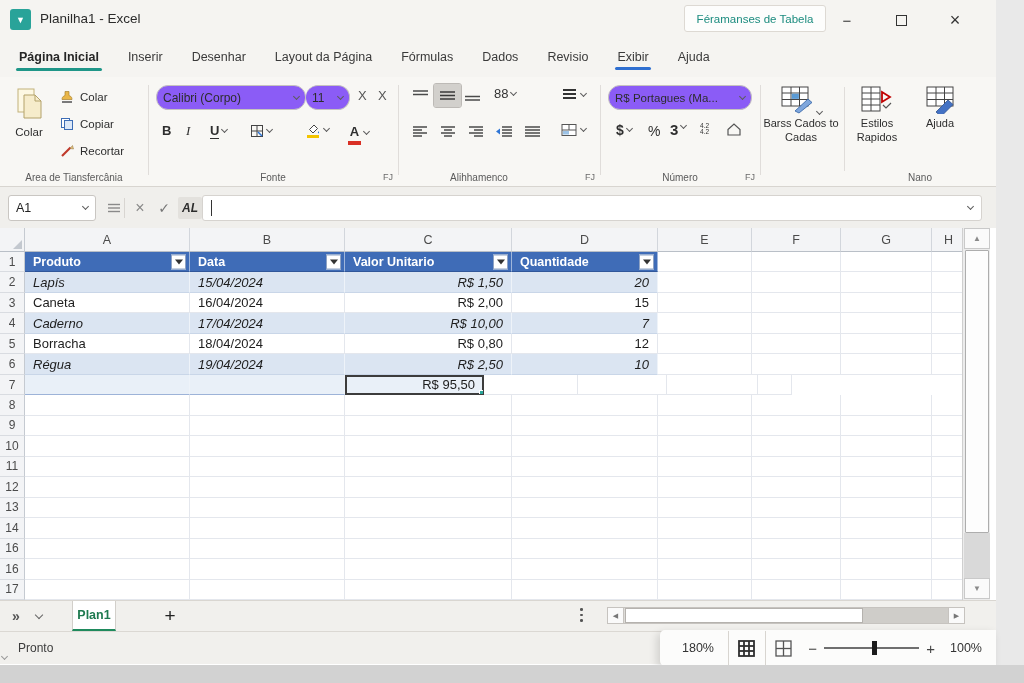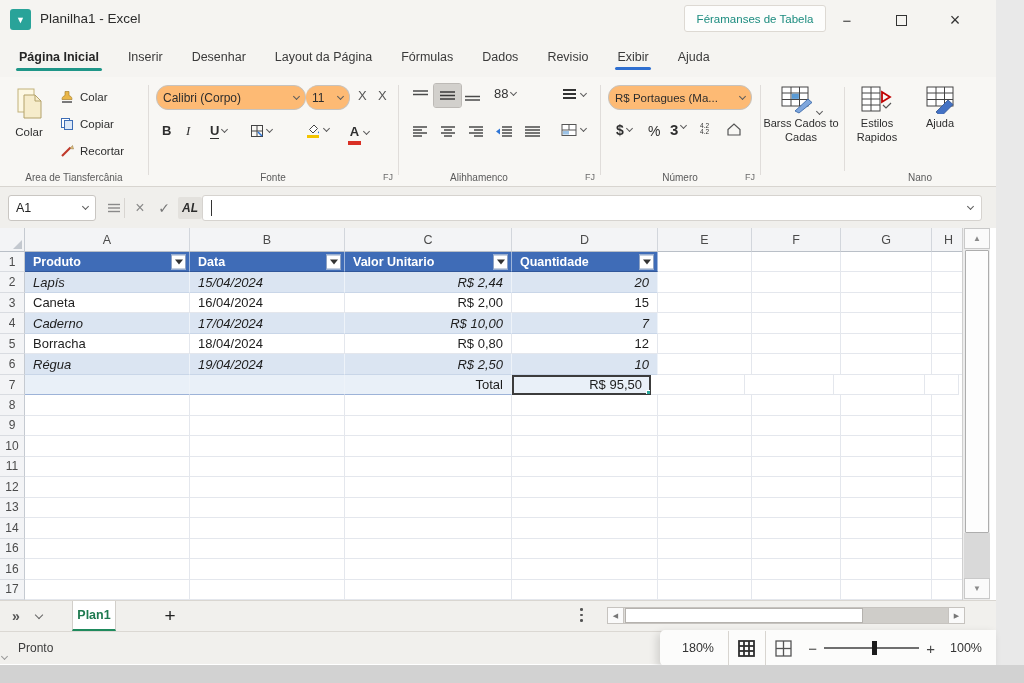--- a/index.html
+++ b/index.html
@@ -26,21 +26,21 @@
   .tab.active { font-weight:bold; color:#262626; }
   .tab.active::after { content:""; position:absolute; left:-2px; right:-2px; bottom:1px; height:3px; background:#1f9688; border-radius:2px; }
   .tab.active2::after { content:""; position:absolute; left:-1px; right:-1px; bottom:2px; height:2.5px; background:#2f6fd0; border-radius:2px; }
 
   
   .ribbon { position:absolute; left:0; top:77px; width:100%; height:110px; background:#f8f7f4; border-bottom:1px solid #d8d5d0; }
   .rgroup { position:absolute; top:0; height:100%; }
   .rgroup-label { position:absolute; bottom:3px; left:0; right:0; text-align:center; font-size:10px; color:#5a5a5a; }
   .rsep { position:absolute; top:8px; width:1px; height:90px; background:#e0ddda; }
   .launcher { position:absolute; right:5px; bottom:4px; font-size:9px; color:#6a6a6a; }
-  .combo { background:#fdba74; border:1px solid #c6c3bf; border-radius:12px; display:flex; align-items:center; font-size:12px; color:#2d2d2d; padding:0 6px; position:absolute; height:25px; }
+  .combo { background:#8b5cf6; border:1px solid #c6c3bf; border-radius:12px; display:flex; align-items:center; font-size:12px; color:#2d2d2d; padding:0 6px; position:absolute; height:25px; }
   .combo .flex { flex:1; white-space:nowrap; overflow:hidden; }
   .chev { width:6px; height:6px; border-right:1.4px solid #5c5c5c; border-bottom:1.4px solid #5c5c5c; transform:rotate(45deg); display:inline-block; margin-top:-3px; flex:none; }
   .chev.sm { width:5px; height:5px; }
   .rbtn { position:absolute; display:flex; align-items:center; gap:3px; }
   .ltr { font-size:13px; color:#2e2e2e; }
   .bigbtn { position:absolute; display:flex; flex-direction:column; align-items:center; gap:3px; text-align:center; font-size:11.5px; color:#2e2e2e; }
   .smallrow { position:absolute; display:flex; align-items:center; gap:6px; font-size:11.5px; color:#2e2e2e; }
   .selbox { background:#d2d0cc; border-radius:2px; outline:1px solid #bdbab6; }
   .two-line { line-height:1.25; }
   .dec-icon { font-size:6.5px; line-height:6px; color:#333; text-align:center; }
@@ -467,21 +467,21 @@
             <div class="cell thead" style="width: 146px;">Quantidade<div class="filter"></div></div>
             <div class="cell" style="width: 94px;"></div>
             <div class="cell" style="width: 89px;"></div>
             <div class="cell" style="width: 91px;"></div>
             <div class="cell" style="width: 34px;"></div>
           </div>
           <div class="grow">
             <div class="rowhead">2</div>
             <div class="cell band" style="width: 165px;">Lapís</div>
             <div class="cell band" style="width: 155px;">15/04/2024</div>
-            <div class="cell num band" style="width: 167px;">R$ 2,44</div>
+            <div class="cell num band" style="width: 167px;">R$ 1,50</div>
             <div class="cell num band" style="width: 146px;">20</div>
             <div class="cell" style="width: 94px;"></div>
             <div class="cell" style="width: 89px;"></div>
             <div class="cell" style="width: 91px;"></div>
             <div class="cell" style="width: 34px;"></div>
           </div>
           <div class="grow">
             <div class="rowhead">3</div>
             <div class="cell" style="width: 165px;">Caneta</div>
             <div class="cell" style="width: 155px;">16/04/2024</div>
@@ -522,21 +522,20 @@
             <div class="cell num band" style="width: 146px;">10</div>
             <div class="cell" style="width: 94px;"></div>
             <div class="cell" style="width: 89px;"></div>
             <div class="cell" style="width: 91px;"></div>
             <div class="cell" style="width: 34px;"></div>
           </div>
           <div class="grow">
             <div class="rowhead">7</div>
             <div class="cell total" style="width: 165px;"></div>
             <div class="cell total" style="width: 155px;"></div>
-            <div class="cell total num" style="width: 167px;">Total</div>
             <div class="cell total num selected" style="width: 139px;">R$ 95,50<div class="handle"></div></div>
             <div class="cell" style="width: 94px;"></div>
             <div class="cell" style="width: 89px;"></div>
             <div class="cell" style="width: 91px;"></div>
             <div class="cell" style="width: 34px;"></div>
           </div>
           <div class="grow">
             <div class="rowhead">8</div>
             <div class="cell" style="width: 165px;"></div>
             <div class="cell" style="width: 155px;"></div>

